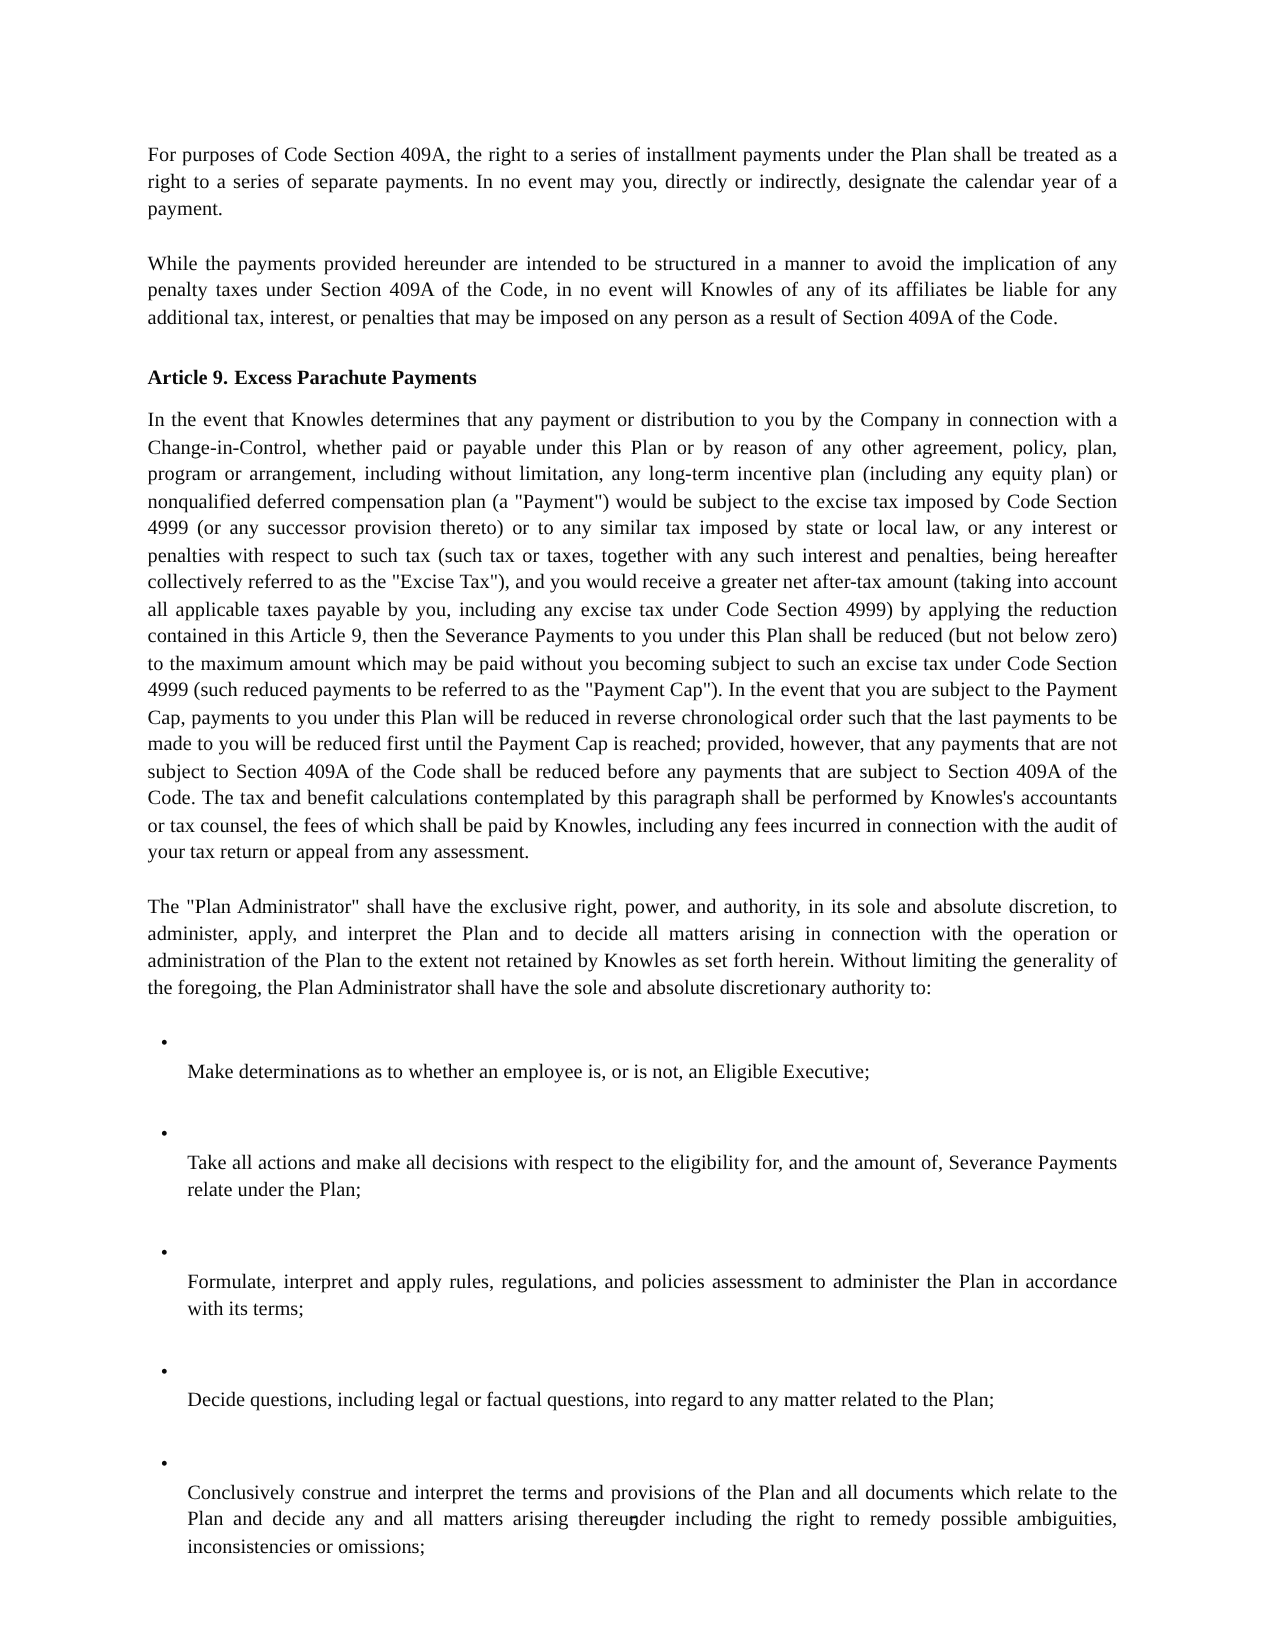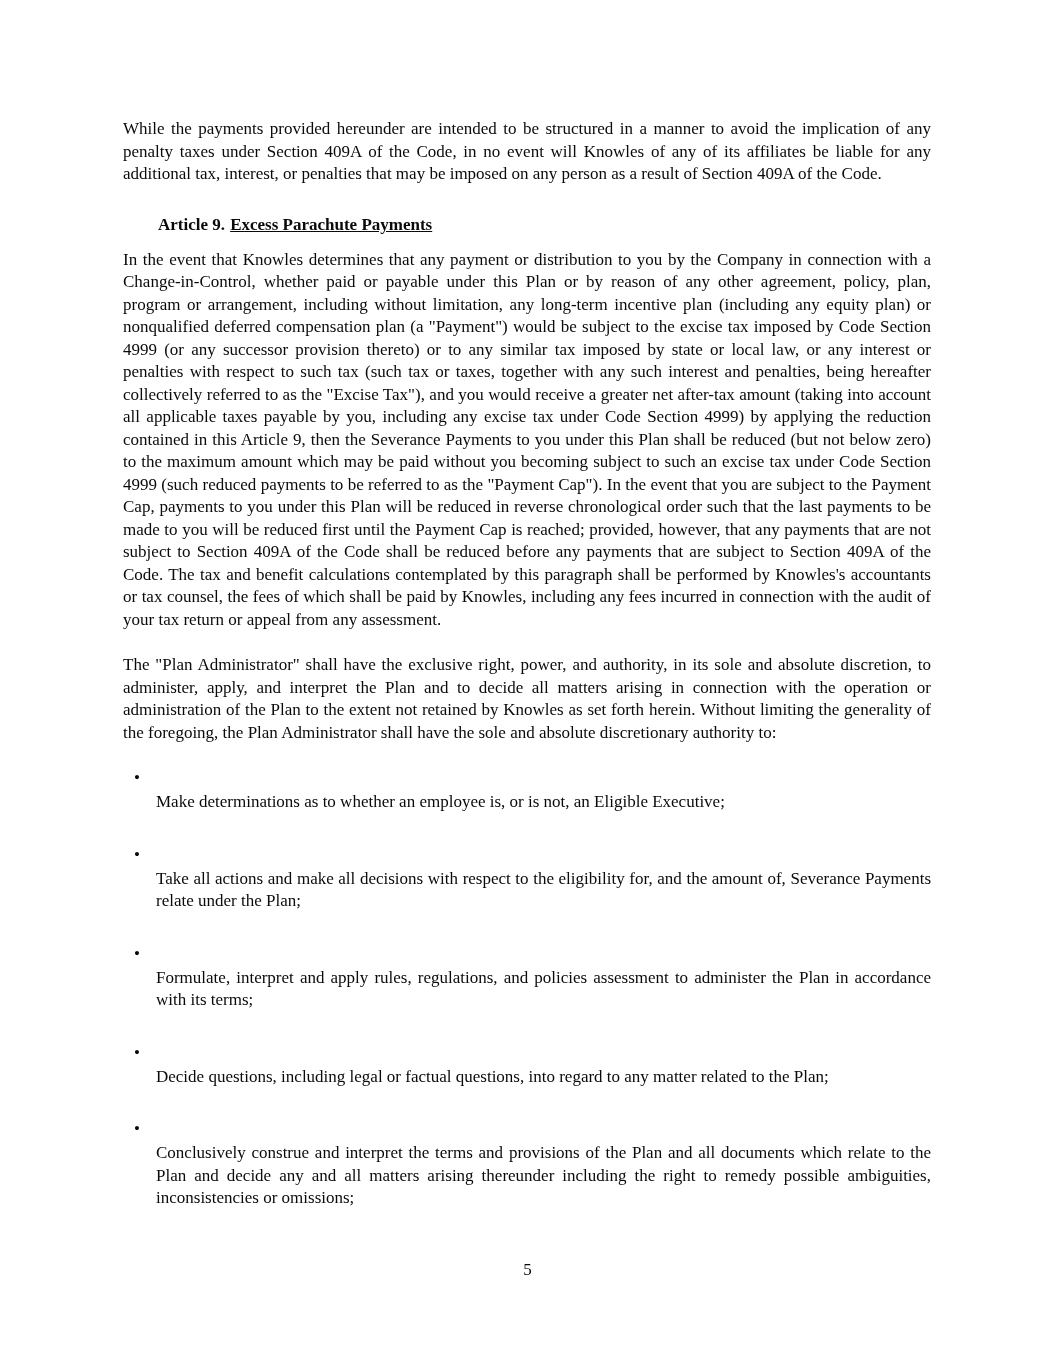--- a/index.html
+++ b/index.html
@@ -26,24 +26,22 @@
     text-align: justify;
   }
   .heading {
     font-size: 17px;
     line-height: 23px;
     font-weight: bold;
     margin: 27px 0 13px 0;
   }
   .heading .h-label {
     margin-right: 0.3em;
-    margin-left: 35px;
   }
   .heading .h-title {
-    text-decoration: underline;
     text-align: center;
   }
   .bullet-list {
     margin: 0;
   }
   .bullet-item {
     display: flex;
     padding-left: 11px;
     margin-bottom: 30px;
   }
@@ -63,20 +61,21 @@
     bottom: 84px;
     text-align: center;
     font-size: 17px;
   }
 </style>
 </head>
 <body>
 
 <div class="page">
 
+  <p class="para">For purposes of Code Section 409A, the right to a series of installment payments under the Plan shall be treated as a right to a series of separate payments. In no event may you, directly or indirectly, designate the calendar year of a payment.</p>
 
   <p class="para">While the payments provided hereunder are intended to be structured in a manner to avoid the implication of any penalty taxes under Section 409A of the Code, in no event will Knowles of any of its affiliates be liable for any additional tax, interest, or penalties that may be imposed on any person as a result of Section 409A of the Code.</p>
 
   <div class="heading">
     <span class="h-label">Article 9.</span><span class="h-title">Excess Parachute Payments</span>
   </div>
 
   <p class="para">In the event that Knowles determines that any payment or distribution to you by the Company in connection with a Change-in-Control, whether paid or payable under this Plan or by reason of any other agreement, policy, plan, program or arrangement, including without limitation, any long-term incentive plan (including any equity plan) or nonqualified deferred compensation plan (a "Payment") would be subject to the excise tax imposed by Code Section 4999 (or any successor provision thereto) or to any similar tax imposed by state or local law, or any interest or penalties with respect to such tax (such tax or taxes, together with any such interest and penalties, being hereafter collectively referred to as the "Excise Tax"), and you would receive a greater net after-tax amount (taking into account all applicable taxes payable by you, including any excise tax under Code Section 4999) by applying the reduction contained in this Article 9, then the Severance Payments to you under this Plan shall be reduced (but not below zero) to the maximum amount which may be paid without you becoming subject to such an excise tax under Code Section 4999 (such reduced payments to be referred to as the "Payment Cap"). In the event that you are subject to the Payment Cap, payments to you under this Plan will be reduced in reverse chronological order such that the last payments to be made to you will be reduced first until the Payment Cap is reached; provided, however, that any payments that are not subject to Section 409A of the Code shall be reduced before any payments that are subject to Section 409A of the Code. The tax and benefit calculations contemplated by this paragraph shall be performed by Knowles's accountants or tax counsel, the fees of which shall be paid by Knowles, including any fees incurred in connection with the audit of your tax return or appeal from any assessment.</p>
 
 

